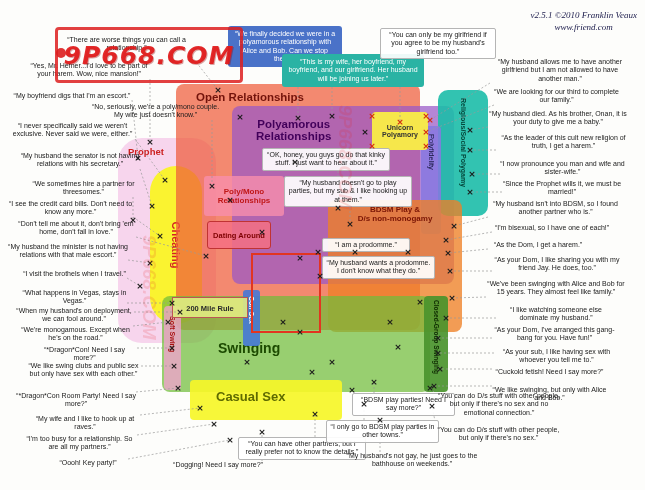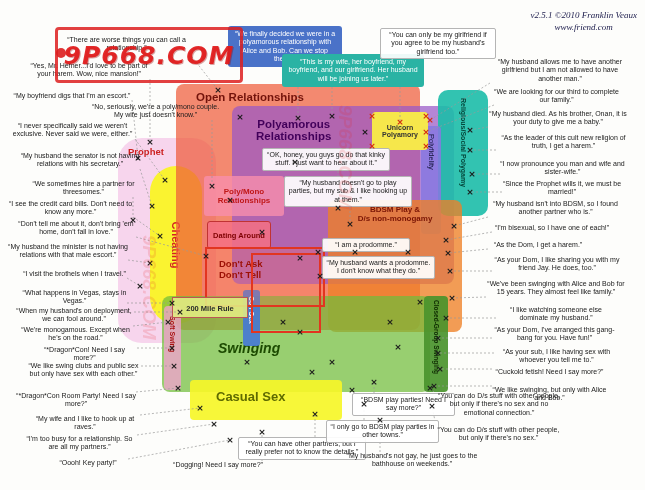--- a/index.html
+++ b/index.html
@@ -27,21 +27,21 @@
   .r-open{left:176px;top:84px;width:244px;height:246px;background:rgba(238,92,58,.72);border-radius:8px;z-index:12;}
   .l-open{left:20px;top:7px;color:#73130b;font-weight:bold;font-size:11.5px;}
   .r-poly{left:232px;top:106px;width:222px;height:178px;background:rgba(152,88,200,.72);border-radius:8px;z-index:13;}
   .l-poly{left:24px;top:12px;color:#42005a;font-weight:bold;font-size:11.5px;text-align:center;}
   .r-religious{left:438px;top:90px;width:50px;height:126px;background:rgba(28,188,168,.9);border-radius:10px;z-index:14;}
   .l-religious{left:50%;top:8px;transform:translateX(-50%);color:#04483c;font-size:7px;font-weight:bold;}
   .r-polyfid{left:421px;top:126px;width:20px;height:108px;background:rgba(135,120,225,.85);border-radius:4px;z-index:15;}
   .l-polyfid{left:50%;top:8px;transform:translateX(-50%);color:#14143c;font-size:7.5px;}
   .r-bdsm{left:328px;top:200px;width:134px;height:132px;background:rgba(238,128,38,.78);border-radius:8px;z-index:16;}
   .l-bdsm{left:0;right:0;top:5px;text-align:center;color:#7a1505;font-weight:bold;font-size:8px;}
-  .r-swinging{left:162px;top:296px;width:268px;height:96px;background:rgba(112,188,58,.72);border-radius:8px;z-index:17;font-style:italic;}
+  .r-swinging{left:162px;top:296px;width:268px;height:96px;background:rgba(112,188,58,.72);border-radius:8px;z-index:17;}
   .l-swinging{left:56px;top:44px;color:#1c4a00;font-weight:bold;font-size:14px;}
   .r-closed{left:424px;top:296px;width:24px;height:96px;background:rgba(74,148,44,.92);border-radius:4px;z-index:18;}
   .l-closed{left:50%;top:4px;transform:translateX(-50%);color:#0d2a00;font-size:6.5px;font-weight:bold;}
   .r-softswing{left:164px;top:306px;width:17px;height:84px;background:rgba(244,160,210,.75);border-radius:4px;z-index:19;}
   .l-softswing{left:50%;top:10px;transform:translateX(-50%);color:#a81010;font-size:7px;font-weight:bold;}
   .r-casual{left:190px;top:380px;width:152px;height:40px;background:rgba(246,246,40,.92);border-radius:4px;z-index:20;}
   .l-casual{left:26px;top:9px;color:#5e6a00;font-weight:bold;font-size:13px;}
   .r-consex{left:243px;top:290px;width:17px;height:56px;background:rgba(66,118,216,.88);border-radius:3px;z-index:21;}
   .l-consex{left:50%;top:6px;transform:translateX(-50%);color:#fff;font-size:7px;font-weight:bold;}
   .r-polymono{left:204px;top:176px;width:80px;height:40px;background:rgba(248,142,172,.8);border-radius:3px;z-index:22;}
@@ -180,24 +180,20 @@
 
     <div class="region r-polymono">
       <div class="rlabel l-polymono">Poly/Mono
 Relationships</div>
     </div>
 
     <div class="region r-dating">
       <div class="rlabel l-dating">Dating Around</div>
     </div>
 
-    <div class="region r-dadt">
-      <div class="rlabel l-dadt">Don't Ask
-Don't Tell</div>
-    </div>
     <div class="region r-dadt2"></div>
 
     <div class="region r-hundred">
       <div class="rlabel l-hundred">200 Mile Rule</div>
     </div>
 
     <div class="region r-unicorn">
       <div class="rlabel l-unicorn">Unicorn
 Polyamory</div>
     </div>

